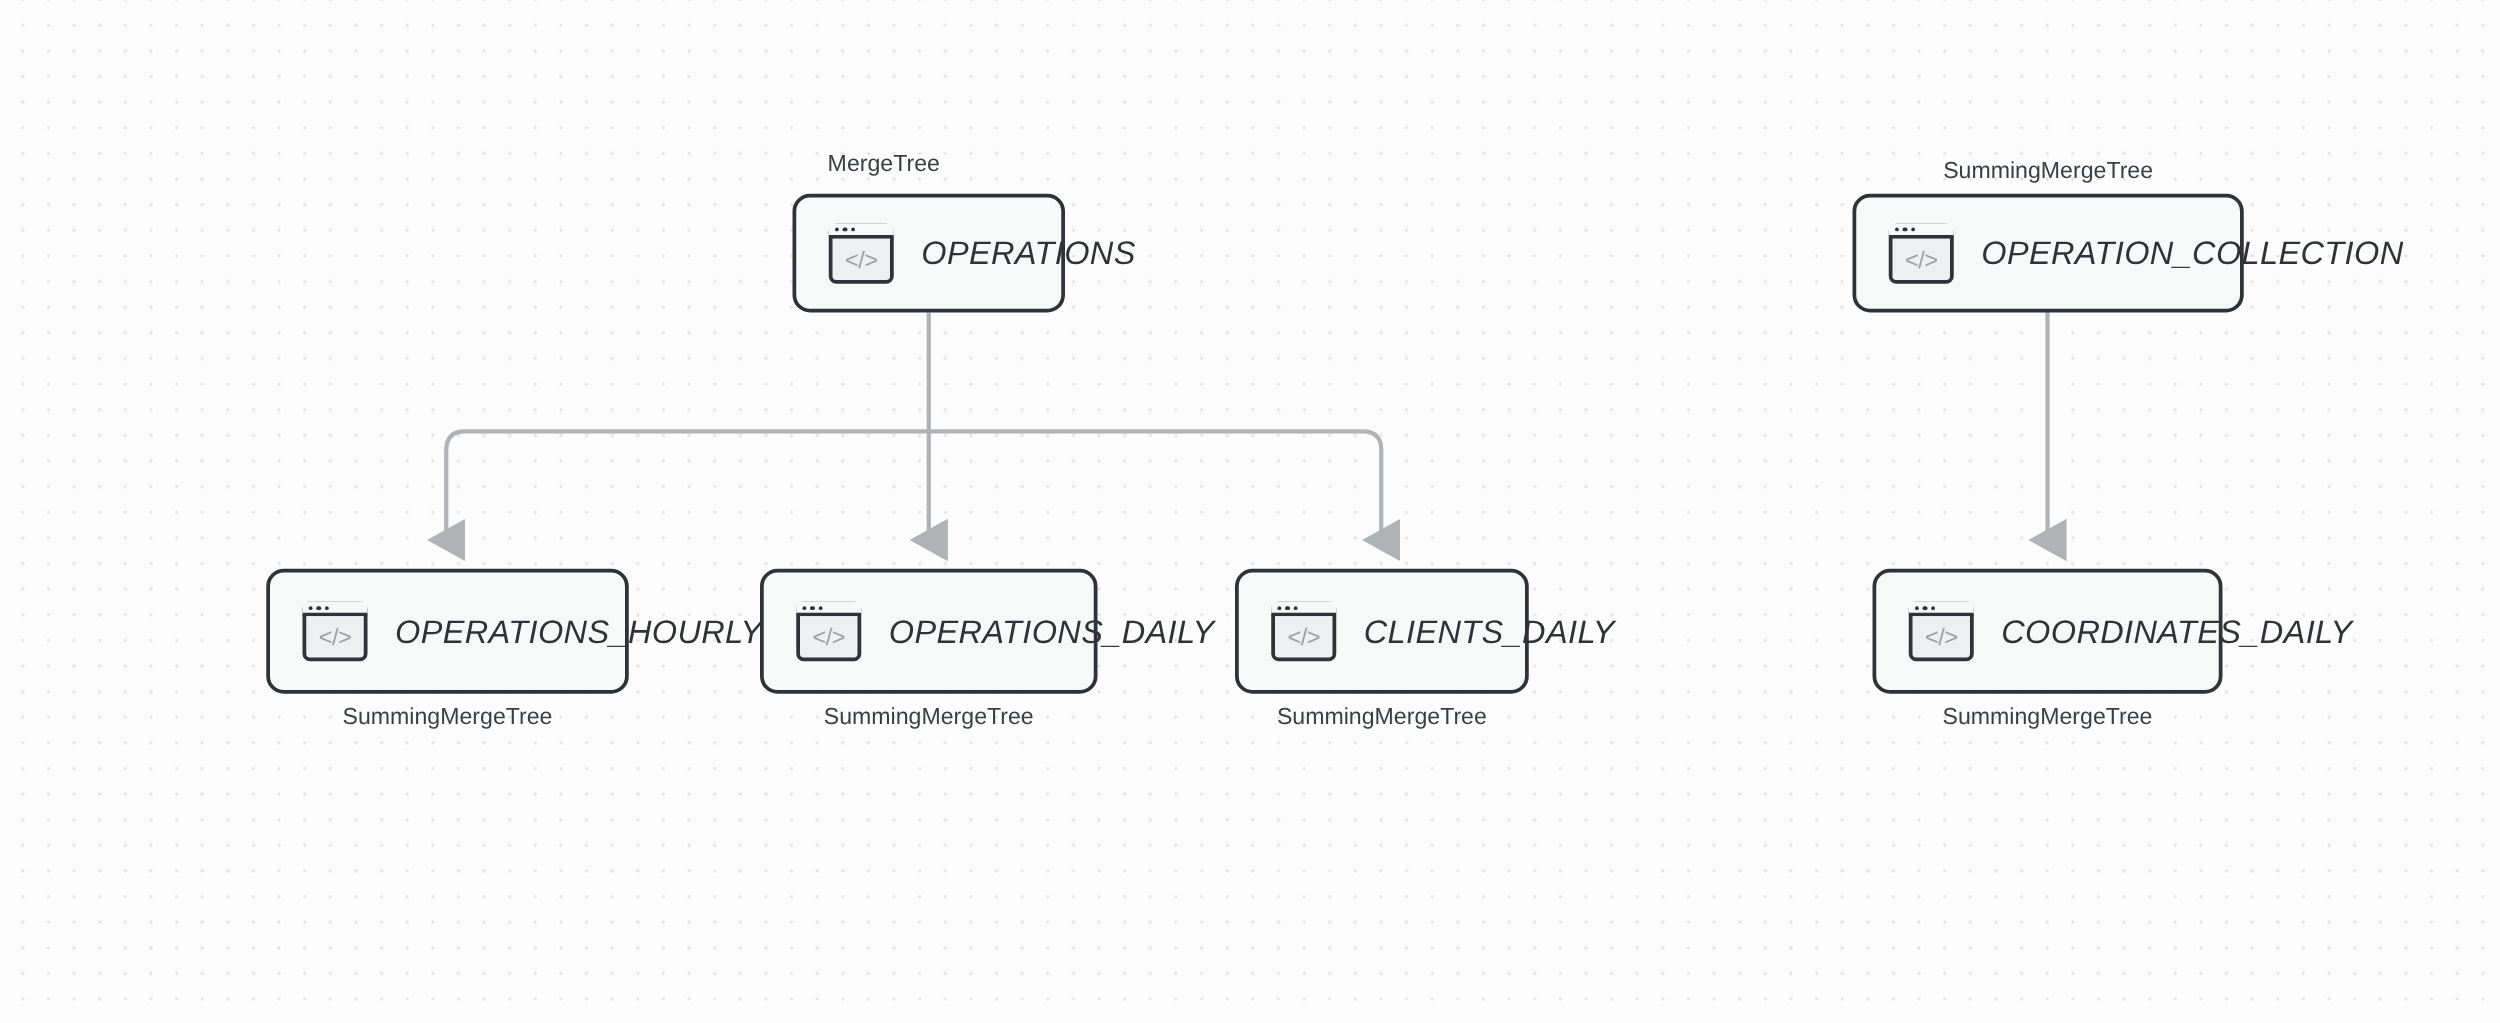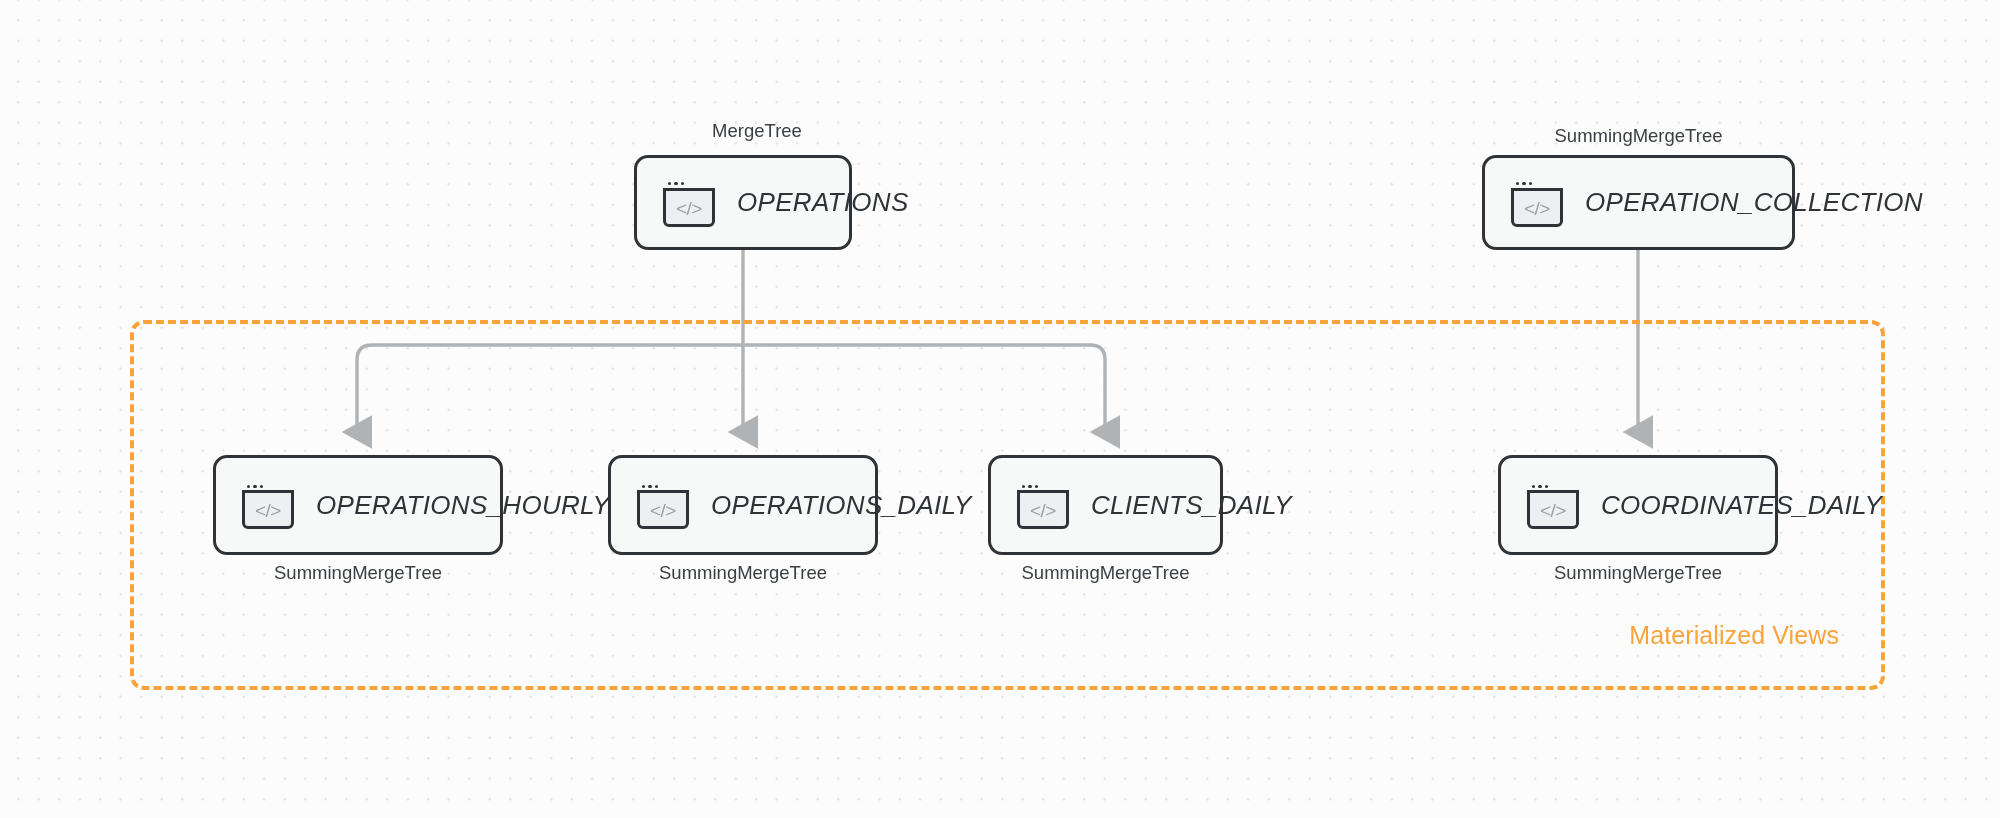--- a/index.html
+++ b/index.html
@@ -144,25 +144,22 @@
 
     <path d="M743,345 L372,345 Q357,345 357,360 L357,432" fill="none" stroke="#b0b3b5" stroke-width="3.4" stroke-linecap="round" marker-end="url(#arrow)"></path>
 
     <path d="M743,345 L743,432" fill="none" stroke="#b0b3b5" stroke-width="3.4" stroke-linecap="round" marker-end="url(#arrow)"></path>
 
     <path d="M743,345 L1090,345 Q1105,345 1105,360 L1105,432" fill="none" stroke="#b0b3b5" stroke-width="3.4" stroke-linecap="round" marker-end="url(#arrow)"></path>
 
     <path d="M1638,250 L1638,432" fill="none" stroke="#b0b3b5" stroke-width="3.4" stroke-linecap="round" marker-end="url(#arrow)"></path>
   </svg>
 
-  <div class="mv-frame">
-    <div class="mv-label">Materialized Views</div>
-  </div>
-
-  <div class="engine" style="left:648px; top:120px; width:218px;">MergeTree</div>
+
+  <div class="engine" style="left:598px; top:120px; width:218px;">MergeTree</div>
 
   <div class="node" style="left:634px; top:155px; width:218px; height:95px;">
     <span class="ico">
       <span class="win"></span>
       <span class="bar"></span>
       <span class="dots">
           <i></i>
           <i></i>
           <i></i>
         </span>

